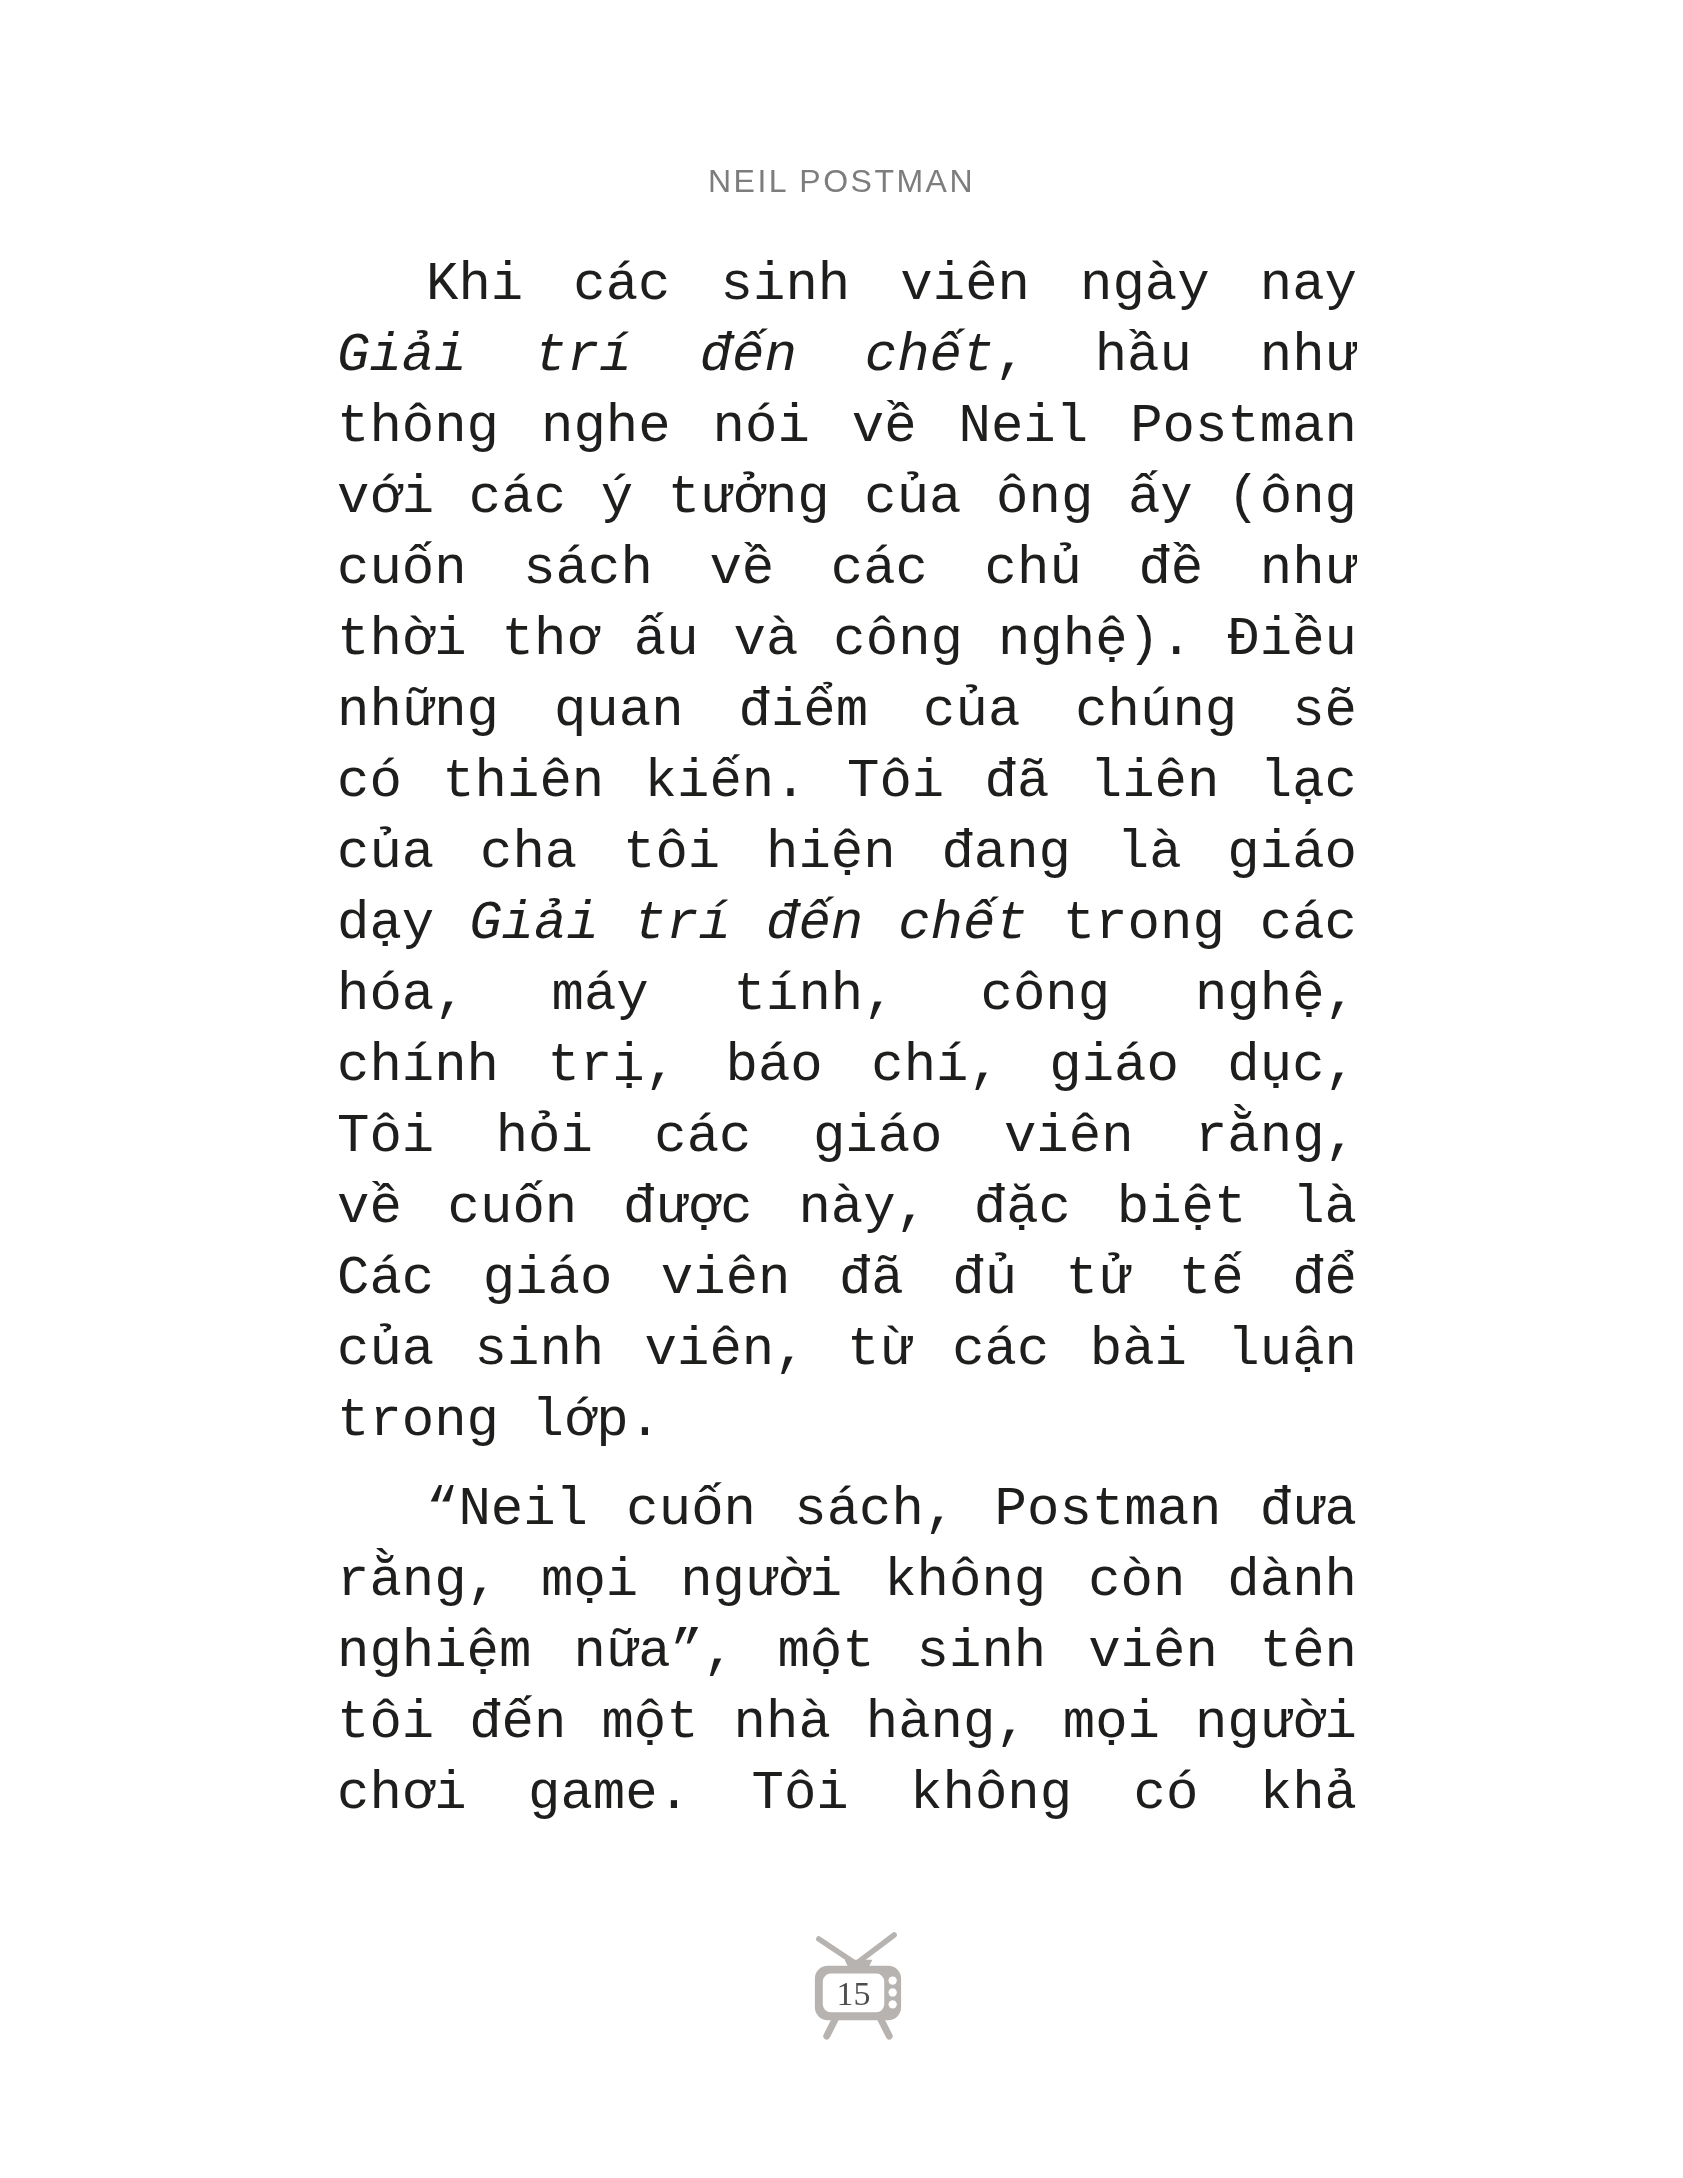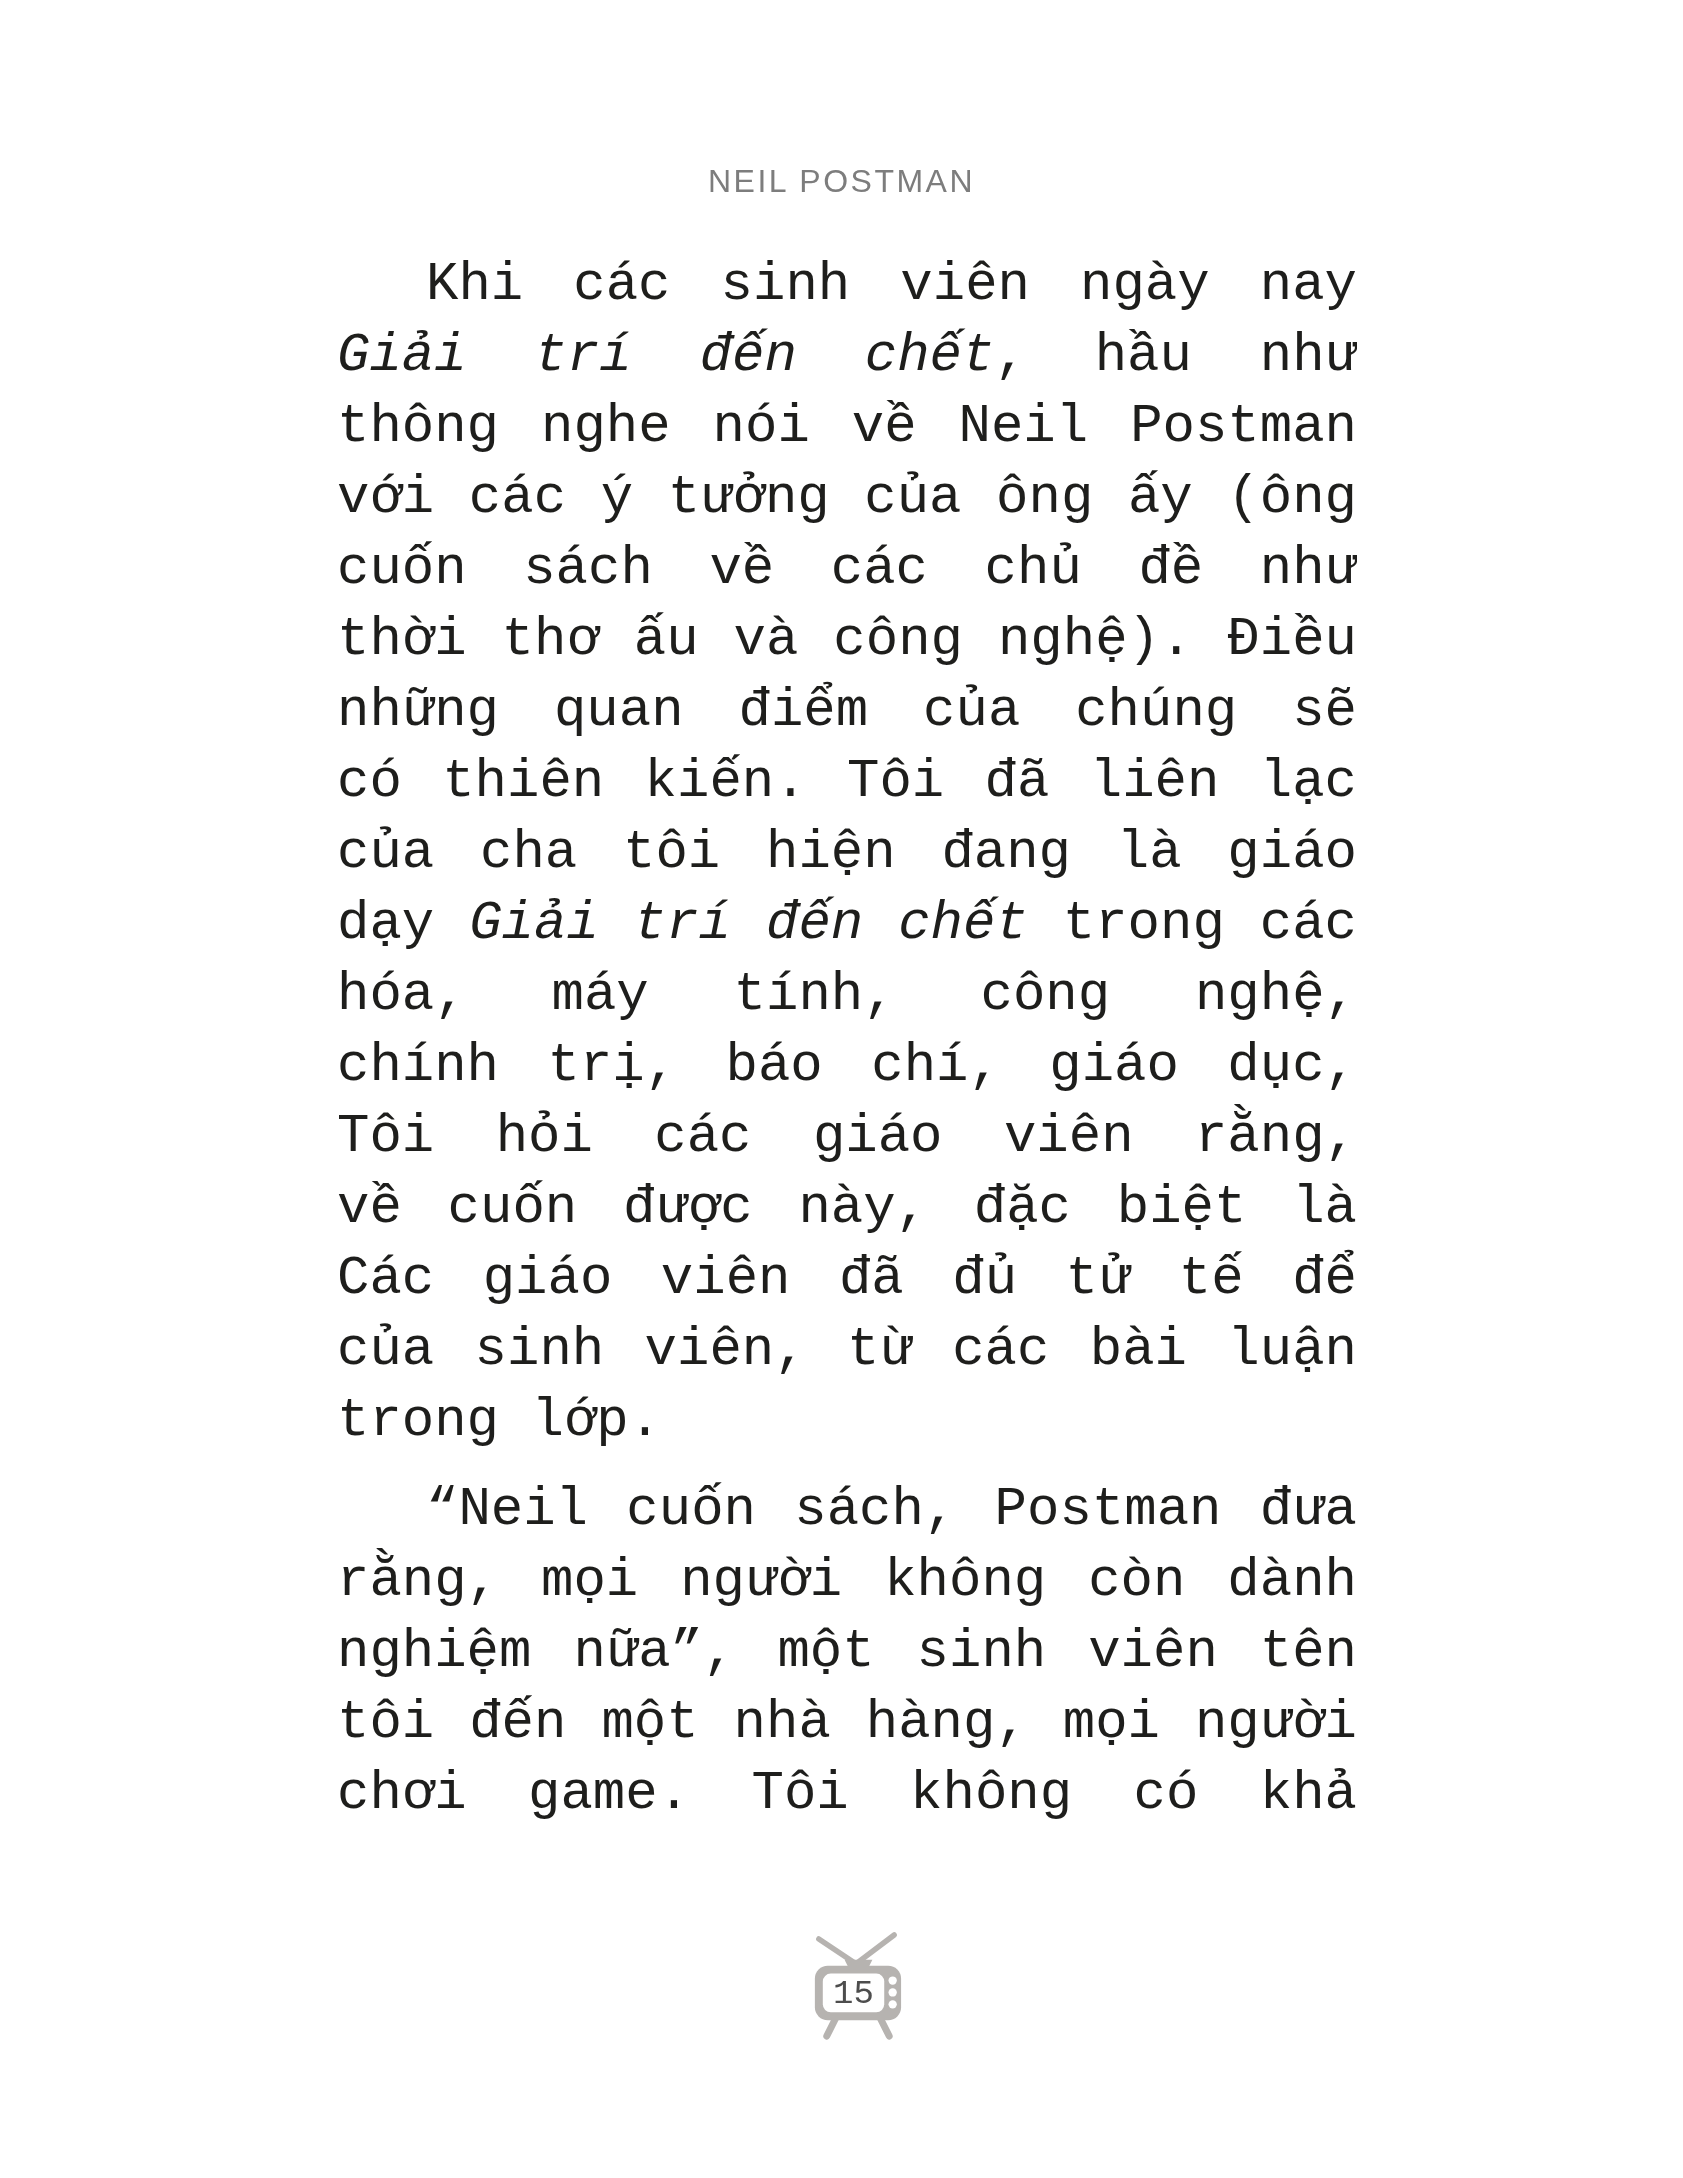--- a/index.html
+++ b/index.html
@@ -49,21 +49,21 @@
     left: 798px; top: 1931px;
     width: 115px; height: 109px;
   }
   .tv-wrap { position: absolute; inset: 0; }
   .tvfill { fill: var(--icon, #b6b3b0); }
   .tvstroke { stroke: var(--icon, #b6b3b0); stroke-linecap: round; fill: none; }
   .pagenum {
     position: absolute;
     left: 25px; top: 43px; width: 61px; height: 39px;
     display: flex; align-items: center; justify-content: center;
-    font-family: Liberation Mono, monospace;
+    font-family: Liberation Serif, serif;
     font-size: 34px;
     color: var(--page_number, #4d4d4d);
   }
 </style>
 </head>
 <body>
 
 <div class="page">
 
   <div class="running-header">NEIL POSTMAN</div>

